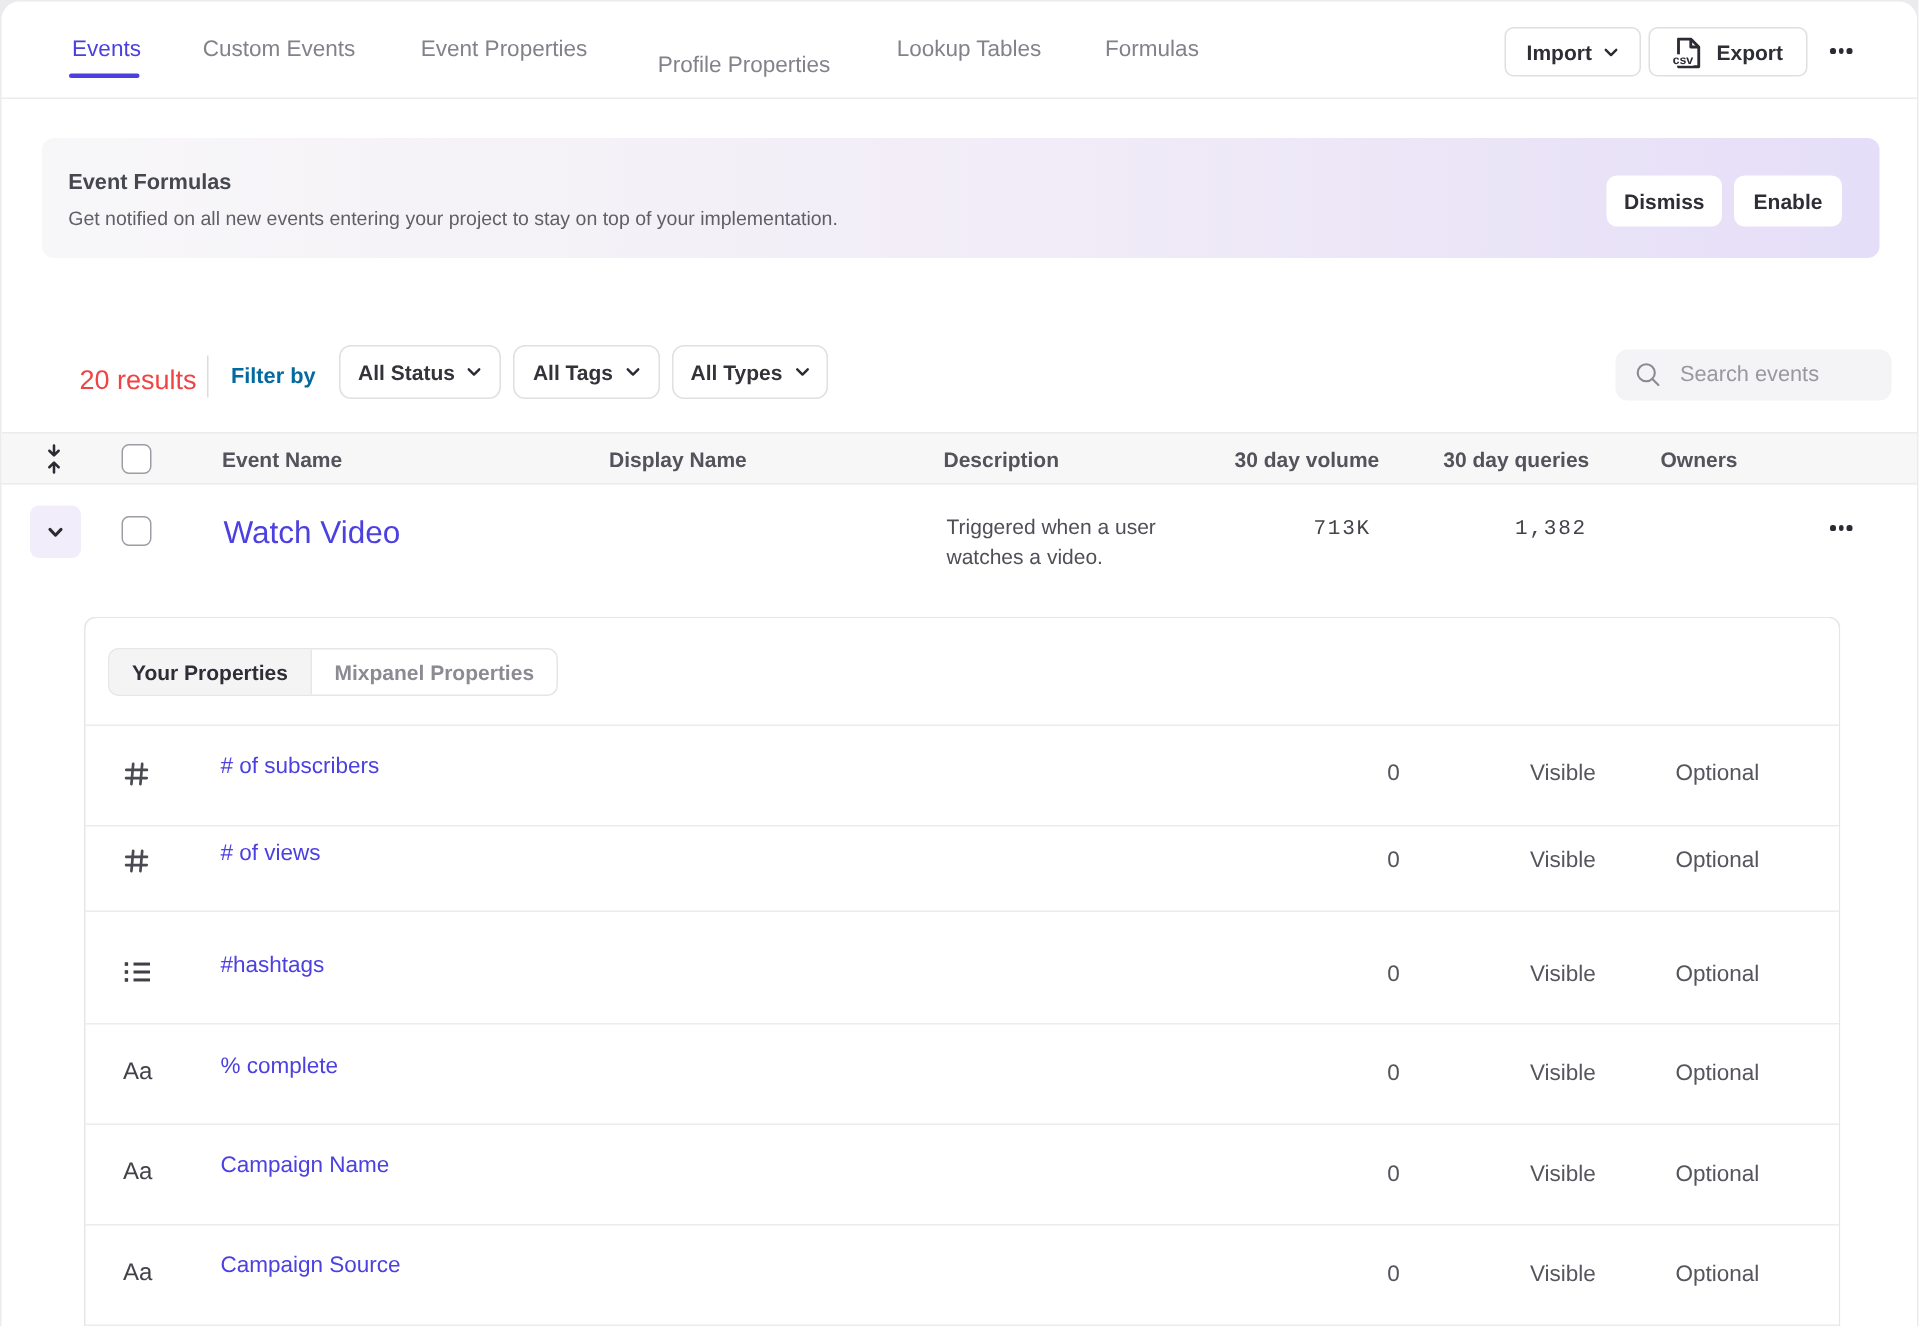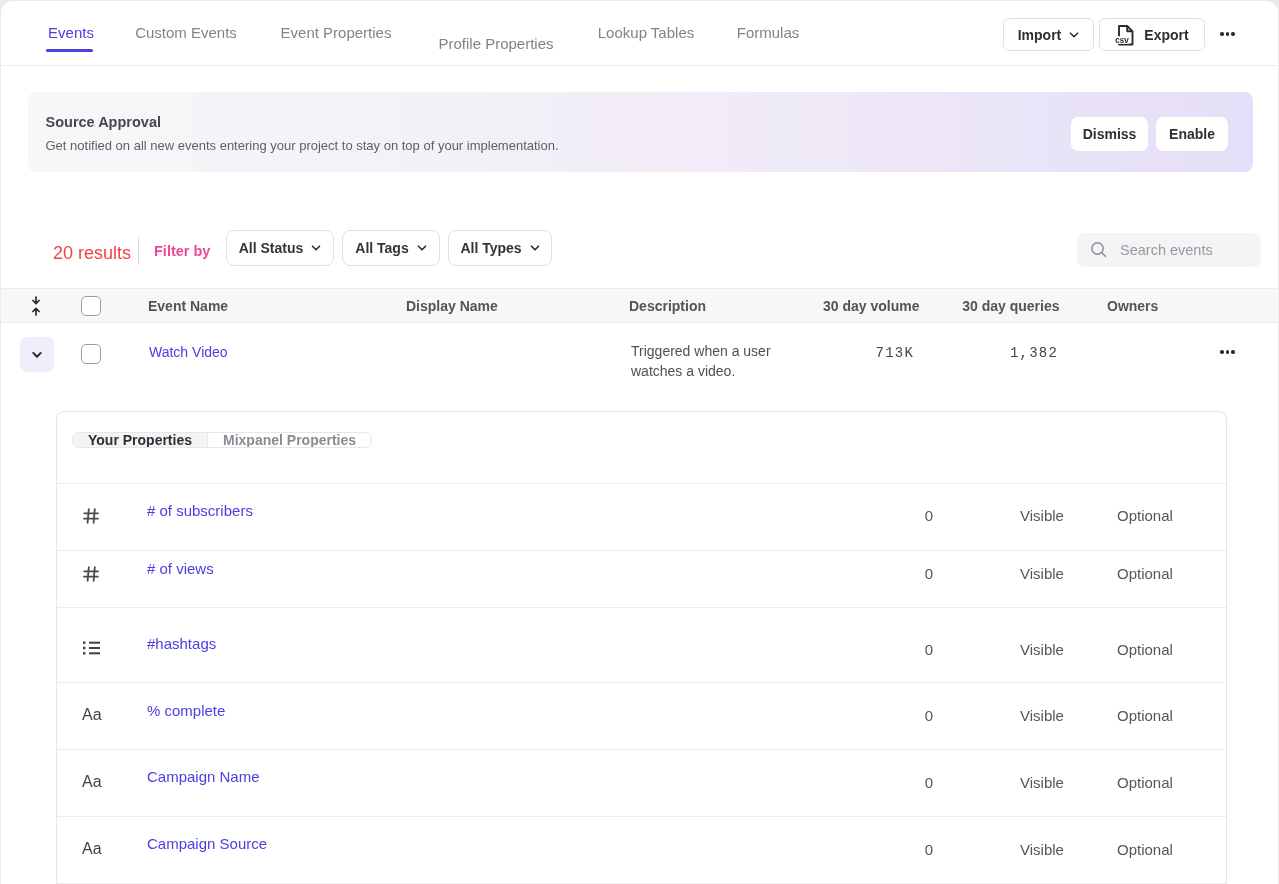--- a/index.html
+++ b/index.html
@@ -29,21 +29,21 @@
 
 
 .thead { position:absolute; left:0; right:0; top:287px; height:35px; background:#f7f7f8; border-top:1px solid #ececee; border-bottom:1px solid #ececee; }
 .th { position:absolute; top:0; height:35px; line-height:35px; font-size:14px; color:#53535b; font-weight:bold; white-space:nowrap; }
 .checkbox { position:absolute; width:20px; height:20px; border:1.5px solid #9d9da6; border-radius:5px; background:#fff; }
 .rowbtn { position:absolute; left:19px; top:336px; width:34px; height:35px; background:#f1edfa; border-radius:6px; display:flex; align-items:center; justify-content:center; }
 .link { color:#4c40e0; }
 
 
 .panel { position:absolute; left:55px; top:410px; width:1171px; height:474px; border:1px solid #e6e6e9; border-bottom:none; border-radius:8px 8px 0 0; background:#fff; }
-.tabgroup { position:absolute; left:15px; top:20px; height:16px; border:1px solid #e6e6e9; border-radius:7px; display:flex; overflow:hidden; }
+.tabgroup { position:absolute; left:15px; top:20px; height:32px; border:1px solid #e6e6e9; border-radius:7px; display:flex; overflow:hidden; }
 .tabgroup .seg { height:100%; display:flex; align-items:center; padding:0 15px; font-size:14px; white-space:nowrap; }
 .seg.on { background:#f4f4f5; color:#2e2e36; font-weight:bold; }
 .seg.off { color:#8b8b93; font-weight:bold; }
 .panel-div { position:absolute; left:0; right:0; top:71px; height:1px; background:#ececee; }
 .prow { position:absolute; left:0; right:0; height:67px; border-bottom:1px solid #ececee; }
 .picon { position:absolute; color:#42424a; }
 .pname { position:absolute; left:90px; font-size:15px; color:#4c40e0; white-space:nowrap; }
 .pval { position:absolute; font-size:15px; color:#55555d; }
 .mono { font-family:"Liberation Mono", monospace; letter-spacing:1.2px; color:#43434b; }
 </style>
@@ -74,29 +74,29 @@
     </svg>
     Export
   </div>
   <div class="dots" style="position:absolute; left:1219px; top:31px;">
       <i></i>
       <i></i>
       <i></i>
     </div>
 
   <div class="banner">
-    <h3>Source Approval</h3>
+    <h3>Event Formulas</h3>
     <p>Get notified on all new events entering your project to stay on top of your implementation.</p>
     <div class="btn" style="left:1043px; top:25px; width:77px; height:34px; border:none; border-radius:7px;">Dismiss</div>
     <div class="btn" style="left:1128px; top:25px; width:72px; height:34px; border:none; border-radius:7px;">Enable</div>
   </div>
 
   <span class="abs" style="left:52px; top:242px; font-size:18px; color:#ef4444;">20 results</span>
   <div class="abs" style="left:137px; top:236px; width:1px; height:28px; background:#dcdcdf;"></div>
-  <span class="abs" style="left:153px; top:242px; font-size:14.5px; color:#ec4899; font-weight:bold;">Filter by</span>
+  <span class="abs" style="left:153px; top:242px; font-size:14.5px; color:#0369a1; font-weight:bold;">Filter by</span>
   <div class="fbtn" style="left:225px; width:108px;">All Status
     <svg class="chev" viewBox="0 0 10 10">
         <path d="M1.5 3.2 L5 6.7 L8.5 3.2" fill="none" stroke="#2b2b33" stroke-width="1.6" stroke-linecap="round" stroke-linejoin="round"></path>
       </svg>
   </div>
   <div class="fbtn" style="left:341px; width:98px;">All Tags
     <svg class="chev" viewBox="0 0 10 10">
         <path d="M1.5 3.2 L5 6.7 L8.5 3.2" fill="none" stroke="#2b2b33" stroke-width="1.6" stroke-linecap="round" stroke-linejoin="round"></path>
       </svg>
   </div>
@@ -126,21 +126,21 @@
     <span class="th" style="right:218.5px;">30 day queries</span>
     <span class="th" style="left:1106px;">Owners</span>
   </div>
 
   <div class="rowbtn">
     <svg width="12" height="12" viewBox="0 0 12 12">
         <path d="M2.3 3.9 L6 7.8 L9.7 3.9" fill="none" stroke="#2b2b33" stroke-width="2" stroke-linecap="round" stroke-linejoin="round"></path>
       </svg>
   </div>
   <div class="checkbox" style="left:80px; top:343px;"></div>
-  <span class="abs link" style="left:148px; top:343px; font-size:14px;">Watch Video</span>
+  <span class="abs link" style="left:148px; top:343px; font-size:21px;">Watch Video</span>
   <div class="abs" style="left:630px; top:340px; font-size:14px; line-height:20px; color:#4f4f57;">Triggered when a user<br>watches a video.</div>
   <span class="abs mono" style="right:364px; top:344px; font-size:14px;">713K</span>
   <span class="abs mono" style="right:220px; top:344px; font-size:14px;">1,382</span>
   <div class="dots" style="position:absolute; left:1219px; top:349px;">
       <i></i>
       <i></i>
       <i></i>
     </div>
 
   <div class="panel">

